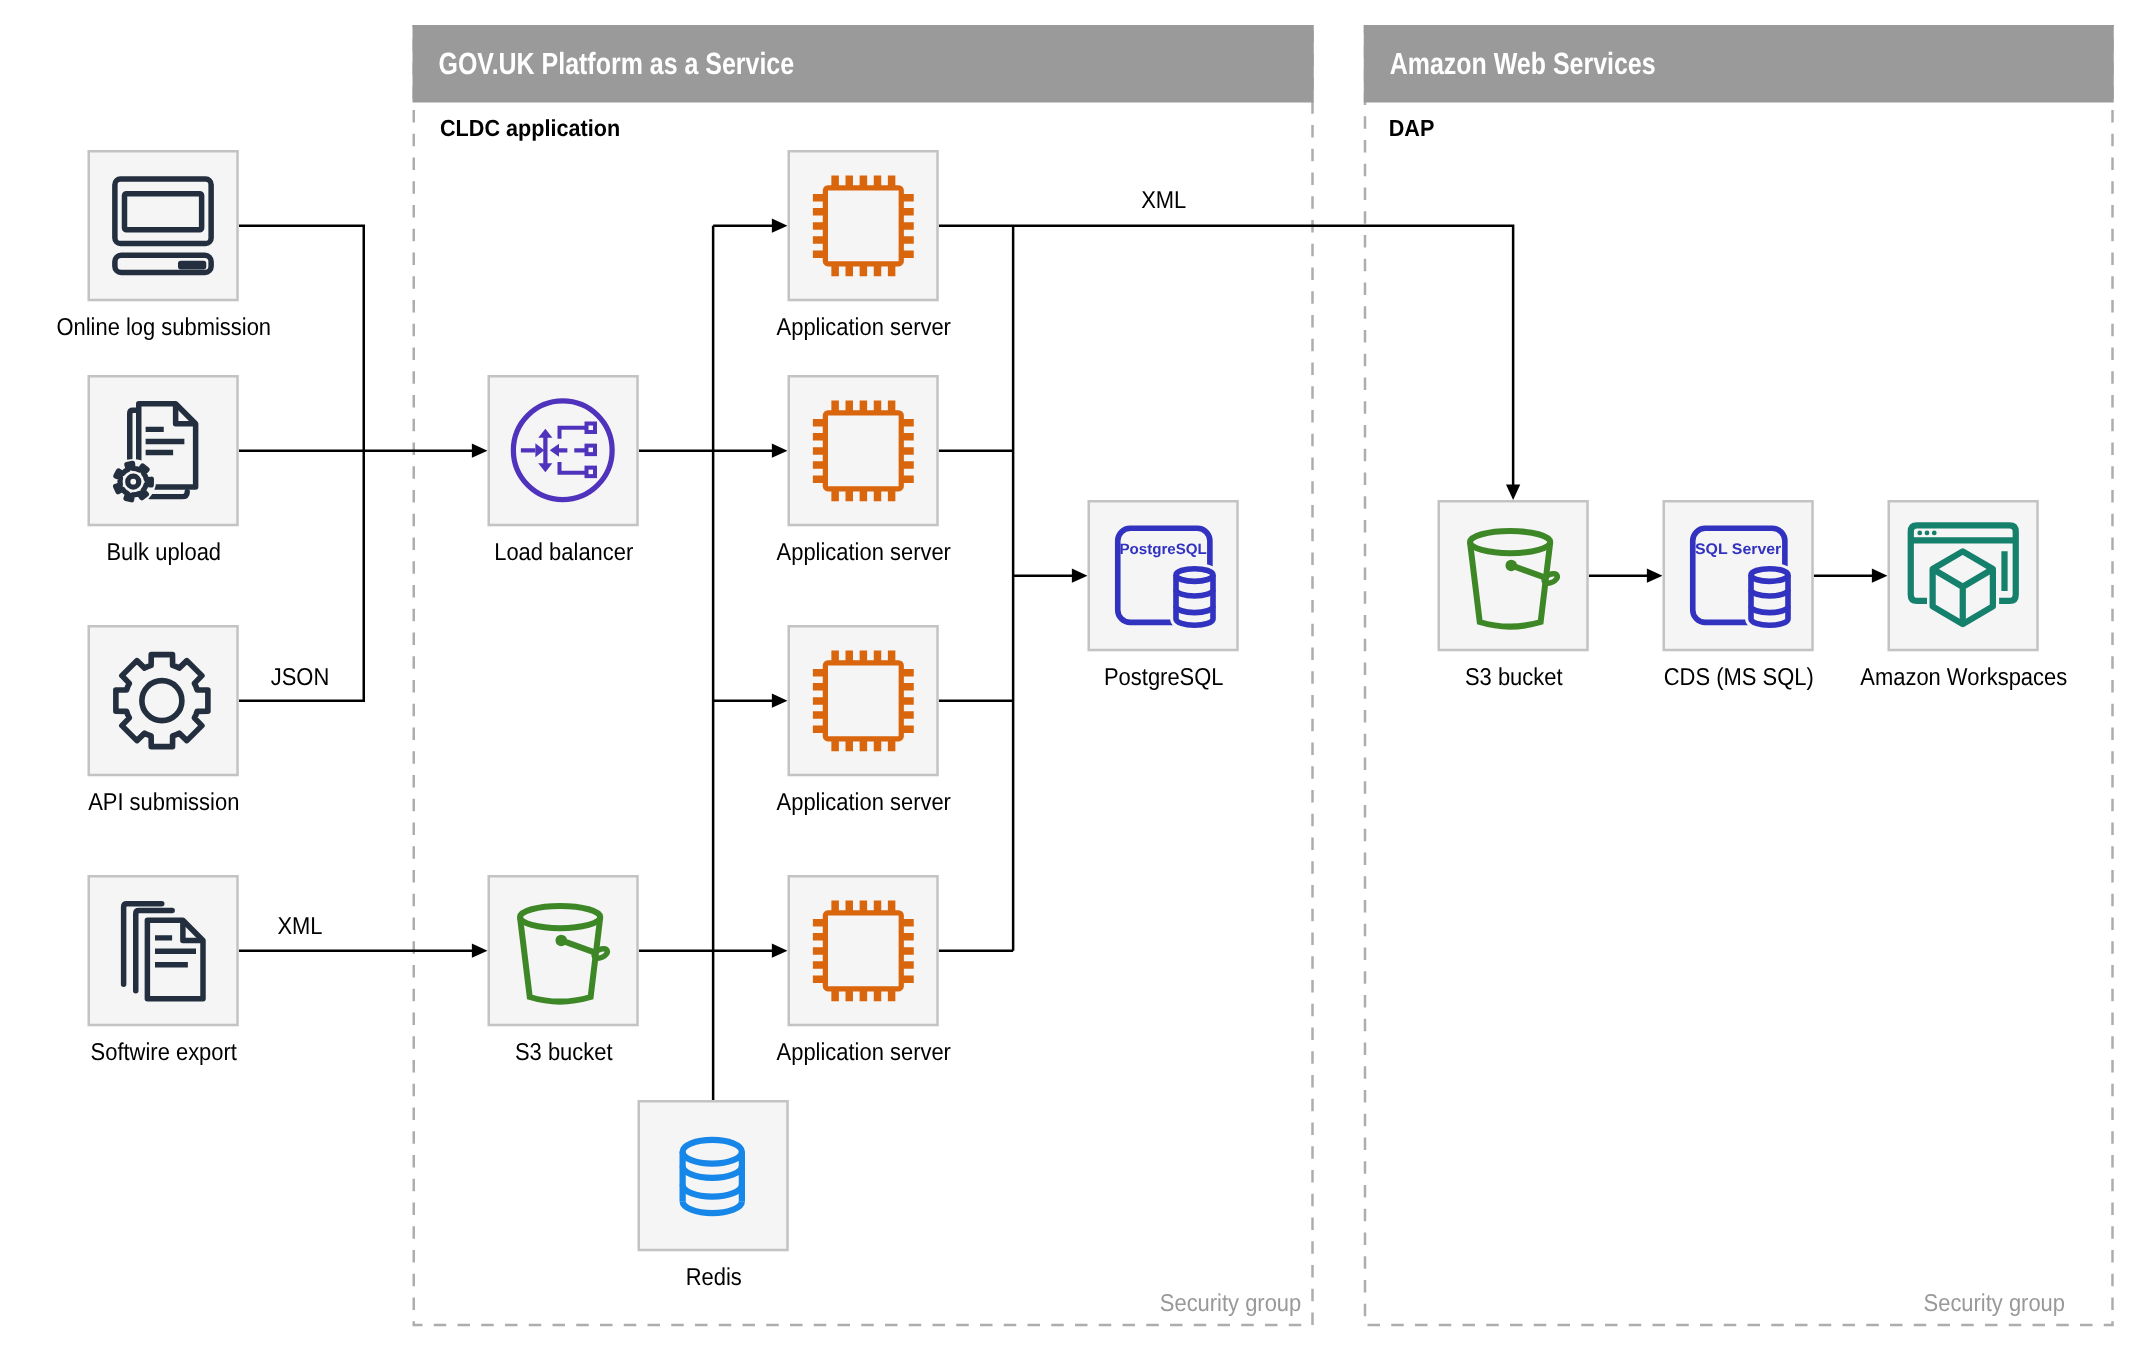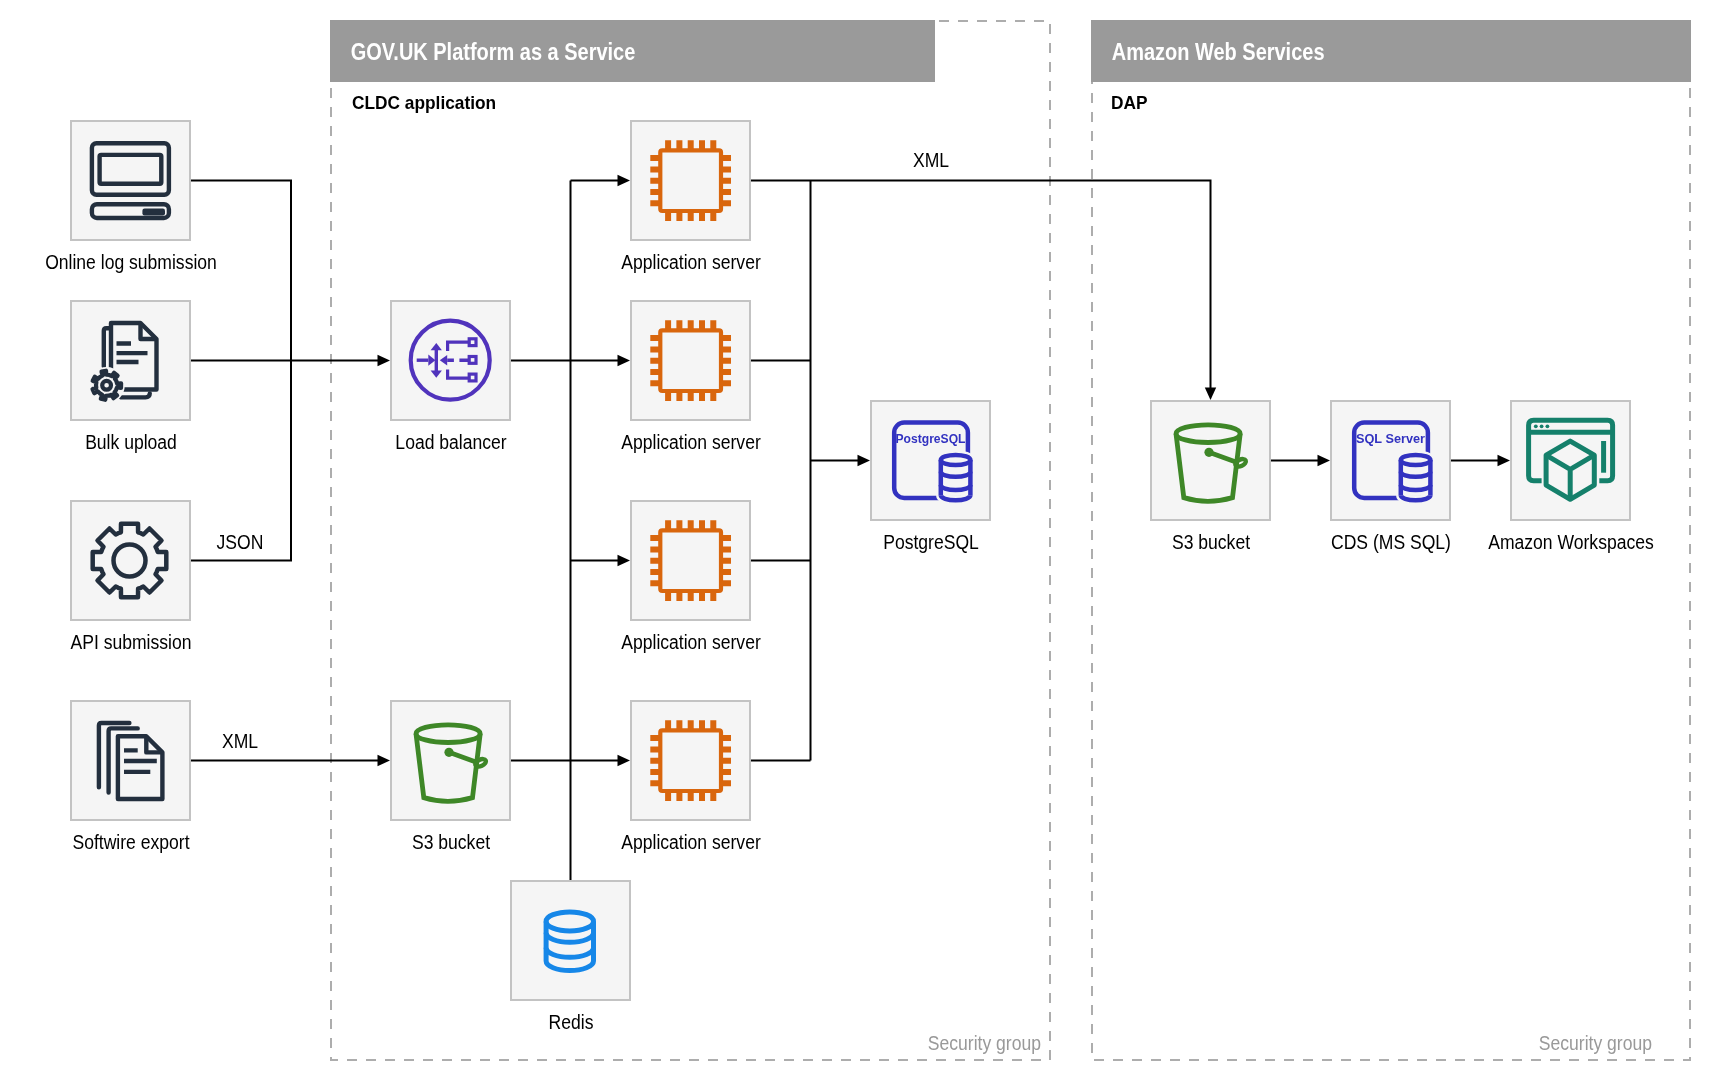--- a/index.html
+++ b/index.html
@@ -20,21 +20,21 @@
     <path d="M751,180.5 H1210.5 V388.5" fill="none" stroke="#000" stroke-width="2"></path>
     <polygon points="1210.5,400 1204.8,387.5 1216.2,387.5" fill="#000"></polygon>
     <path d="M810.5,180.5 V760.5 M751,360.5 H810.5 M751,560.5 H810.5 M751,760.5 H810.5" fill="none" stroke="#000" stroke-width="2"></path>
     <path d="M810.5,460.5 H858.5" fill="none" stroke="#000" stroke-width="2"></path>
     <polygon points="870,460.5 857.5,454.8 857.5,466.2" fill="#000"></polygon>
     <path d="M1271,460.5 H1318.5" fill="none" stroke="#000" stroke-width="2"></path>
     <polygon points="1330,460.5 1317.5,454.8 1317.5,466.2" fill="#000"></polygon>
     <path d="M1451,460.5 H1498.5" fill="none" stroke="#000" stroke-width="2"></path>
     <polygon points="1510,460.5 1497.5,454.8 1497.5,466.2" fill="#000"></polygon>
   </svg>
-<div class="hdr" style="left:330px;width:605px"><span>GOV.UK Platform as a Service</span></div>
+<div class="hdr" style="left:330px;width:721px"><span>GOV.UK Platform as a Service</span></div>
 <div class="hdr" style="left:1091px;width:600px"><span>Amazon Web Services</span></div>
 <div class="sub" style="left:351.5px;top:91.9px">CLDC application</div>
 <div class="sub" style="left:1110.9px;top:91.9px">DAP</div>
 <div class="box" style="left:70px;top:120px"></div>
 <div class="box" style="left:70px;top:300px"></div>
 <div class="box" style="left:70px;top:500px"></div>
 <div class="box" style="left:70px;top:700px"></div>
 <div class="box" style="left:390px;top:300px"></div>
 <div class="box" style="left:390px;top:700px"></div>
 <div class="box" style="left:630px;top:120px"></div>

